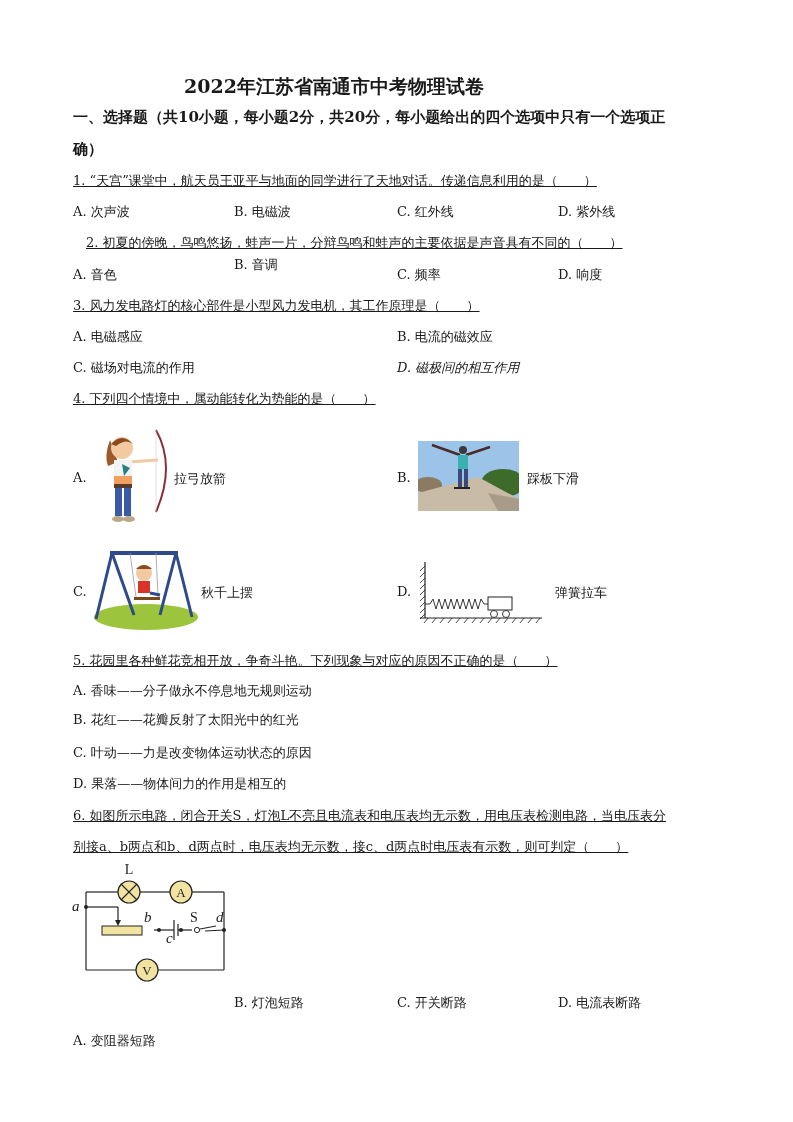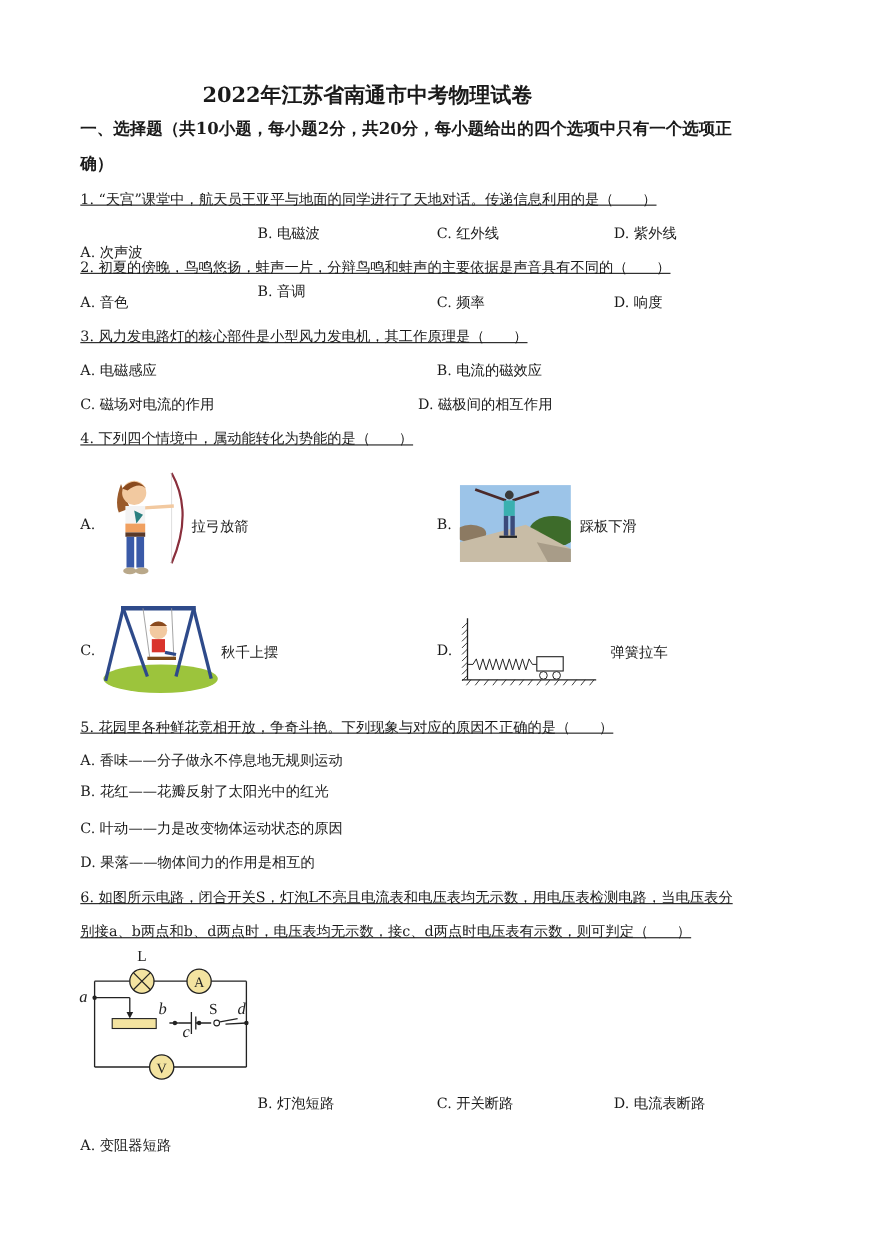--- a/index.html
+++ b/index.html
@@ -15,36 +15,36 @@
 </style>
 </head>
 <body>
 
 <div class="abs title">2022年江苏省南通市中考物理试卷</div>
 
 <div class="abs section" style="top:108px;">一、选择题（共10小题，每小题2分，共20分，每小题给出的四个选项中只有一个选项正</div>
 <div class="abs section" style="top:140px;">确）</div>
 
 <div class="abs q" style="top:172px;">1. “天宫”课堂中，航天员王亚平与地面的同学进行了天地对话。传递信息利用的是（　　）</div>
-<div class="abs opt" style="left:73px;top:221px;">A. 次声波</div>
+<div class="abs opt" style="left:73px;top:203px;">A. 次声波</div>
 <div class="abs opt" style="left:234px;top:203px;">B. 电磁波</div>
 <div class="abs opt" style="left:397px;top:203px;">C. 红外线</div>
 <div class="abs opt" style="left:558px;top:203px;">D. 紫外线</div>
 
-<div class="abs q" style="top:234px;">2. 初夏的傍晚，鸟鸣悠扬，蛙声一片，分辩鸟鸣和蛙声的主要依据是声音具有不同的（　　）</div>
+<div class="abs q" style="top:234px;margin-left:13px;">2. 初夏的傍晚，鸟鸣悠扬，蛙声一片，分辩鸟鸣和蛙声的主要依据是声音具有不同的（　　）</div>
 <div class="abs opt" style="left:73px;top:266px;">A. 音色</div>
 <div class="abs opt" style="left:234px;top:256px;">B. 音调</div>
 <div class="abs opt" style="left:397px;top:266px;">C. 频率</div>
 <div class="abs opt" style="left:558px;top:266px;">D. 响度</div>
 
 <div class="abs q" style="top:297px;">3. 风力发电路灯的核心部件是小型风力发电机，其工作原理是（　　）</div>
 <div class="abs opt" style="left:73px;top:328px;">A. 电磁感应</div>
 <div class="abs opt" style="left:397px;top:328px;">B. 电流的磁效应</div>
 <div class="abs opt" style="left:73px;top:359px;">C. 磁场对电流的作用</div>
-<div class="abs opt" style="left:380px;top:359px;">D. 磁极间的相互作用</div>
+<div class="abs opt" style="left:397px;top:359px;font-style:italic;">D. 磁极间的相互作用</div>
 
 <div class="abs q" style="top:390px;">4. 下列四个情境中，属动能转化为势能的是（　　）</div>
 
 <div class="abs opt" style="left:73px;top:470px;">A.</div>
 <svg class="fig" style="left:96px;top:426px;" width="80" height="100" viewBox="0 0 80 100">
   <path d="M60 4 Q80 40 60 86" stroke="#8a2f3c" stroke-width="2" fill="none"></path>
   <line x1="60" y1="4" x2="60" y2="86" stroke="#ccc" stroke-width="0.6"></line>
   <path d="M14 14 Q8 30 12 40 L22 36 Z" fill="#9a5a2a"></path>
   <circle cx="26" cy="22" r="11" fill="#f2c9a0"></circle>
   <path d="M15 18 Q26 6 37 18 Q30 12 20 20 Z" fill="#8a4a1e"></path>

